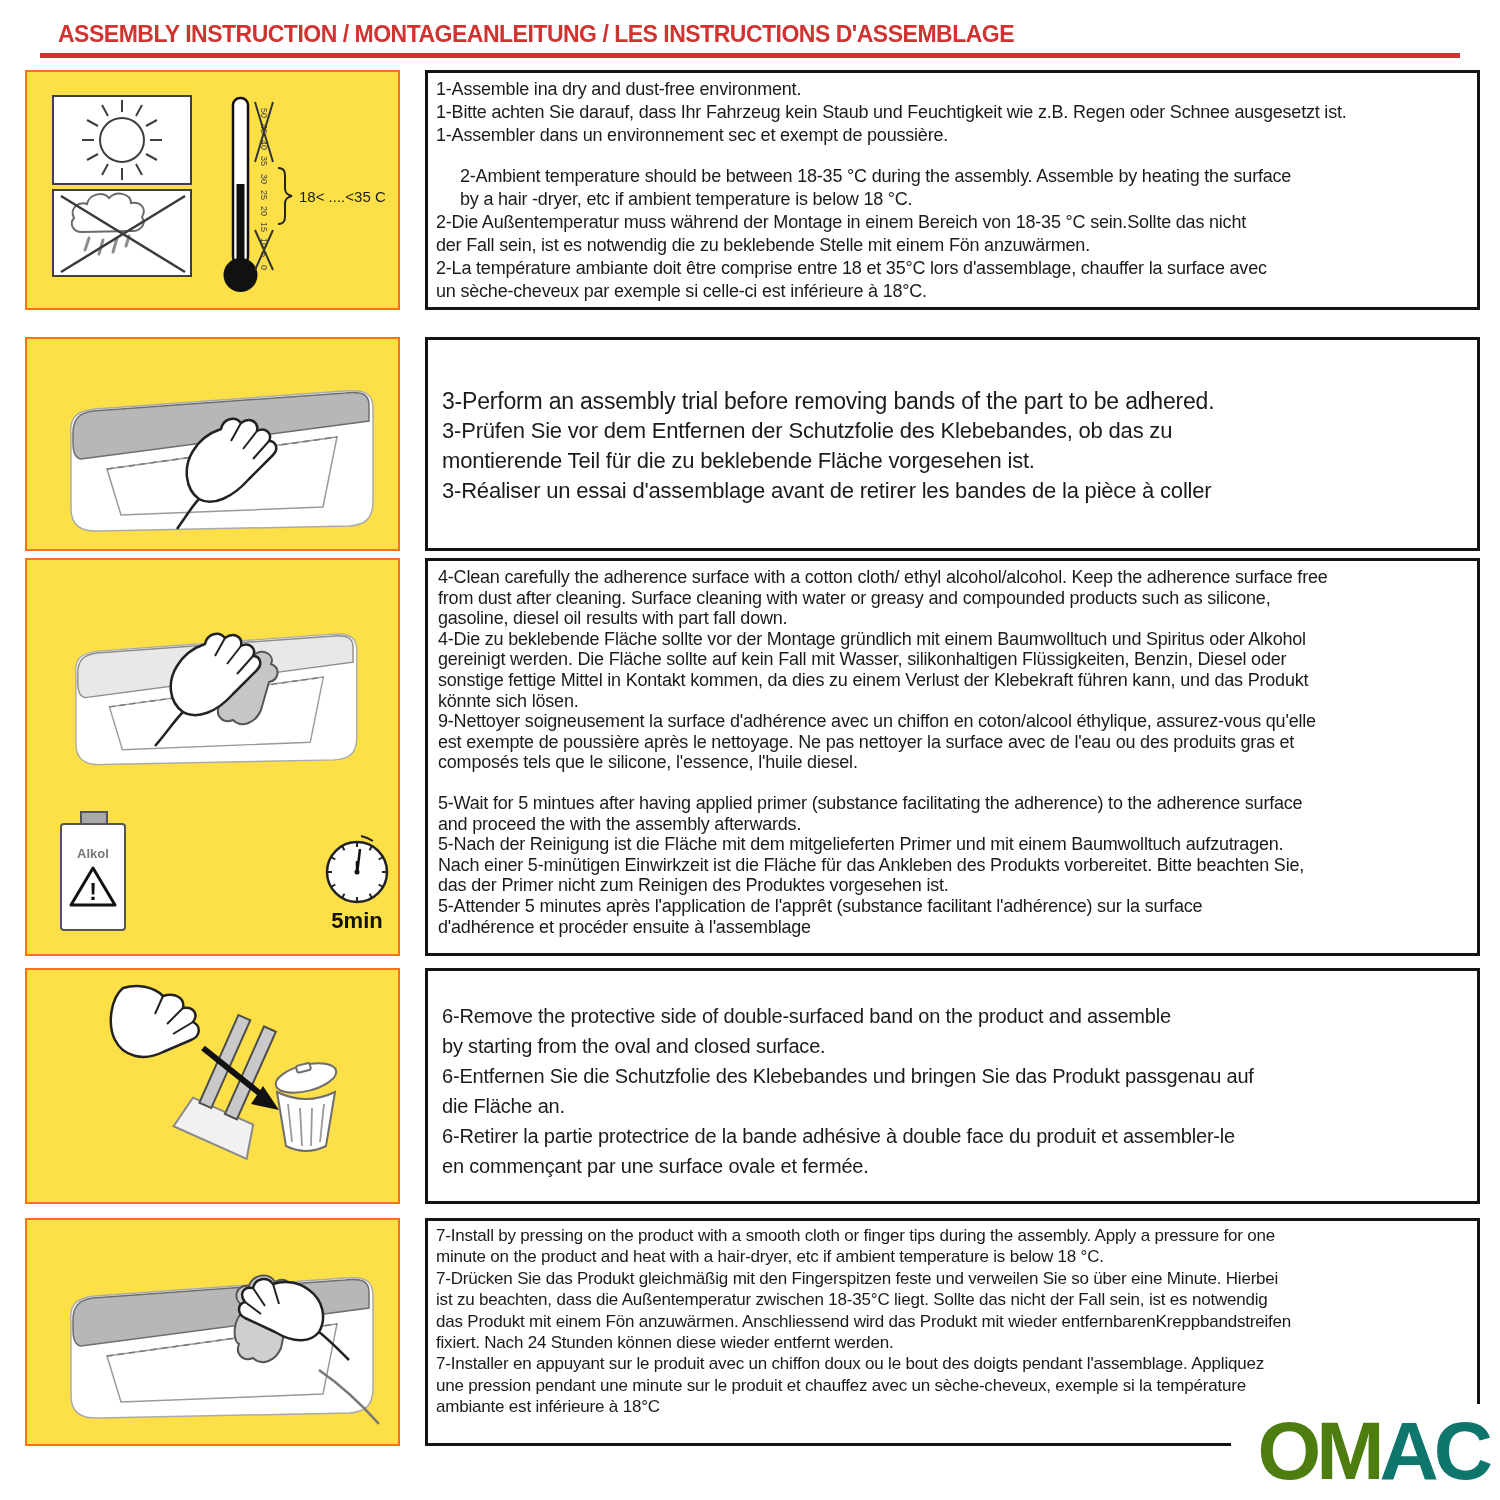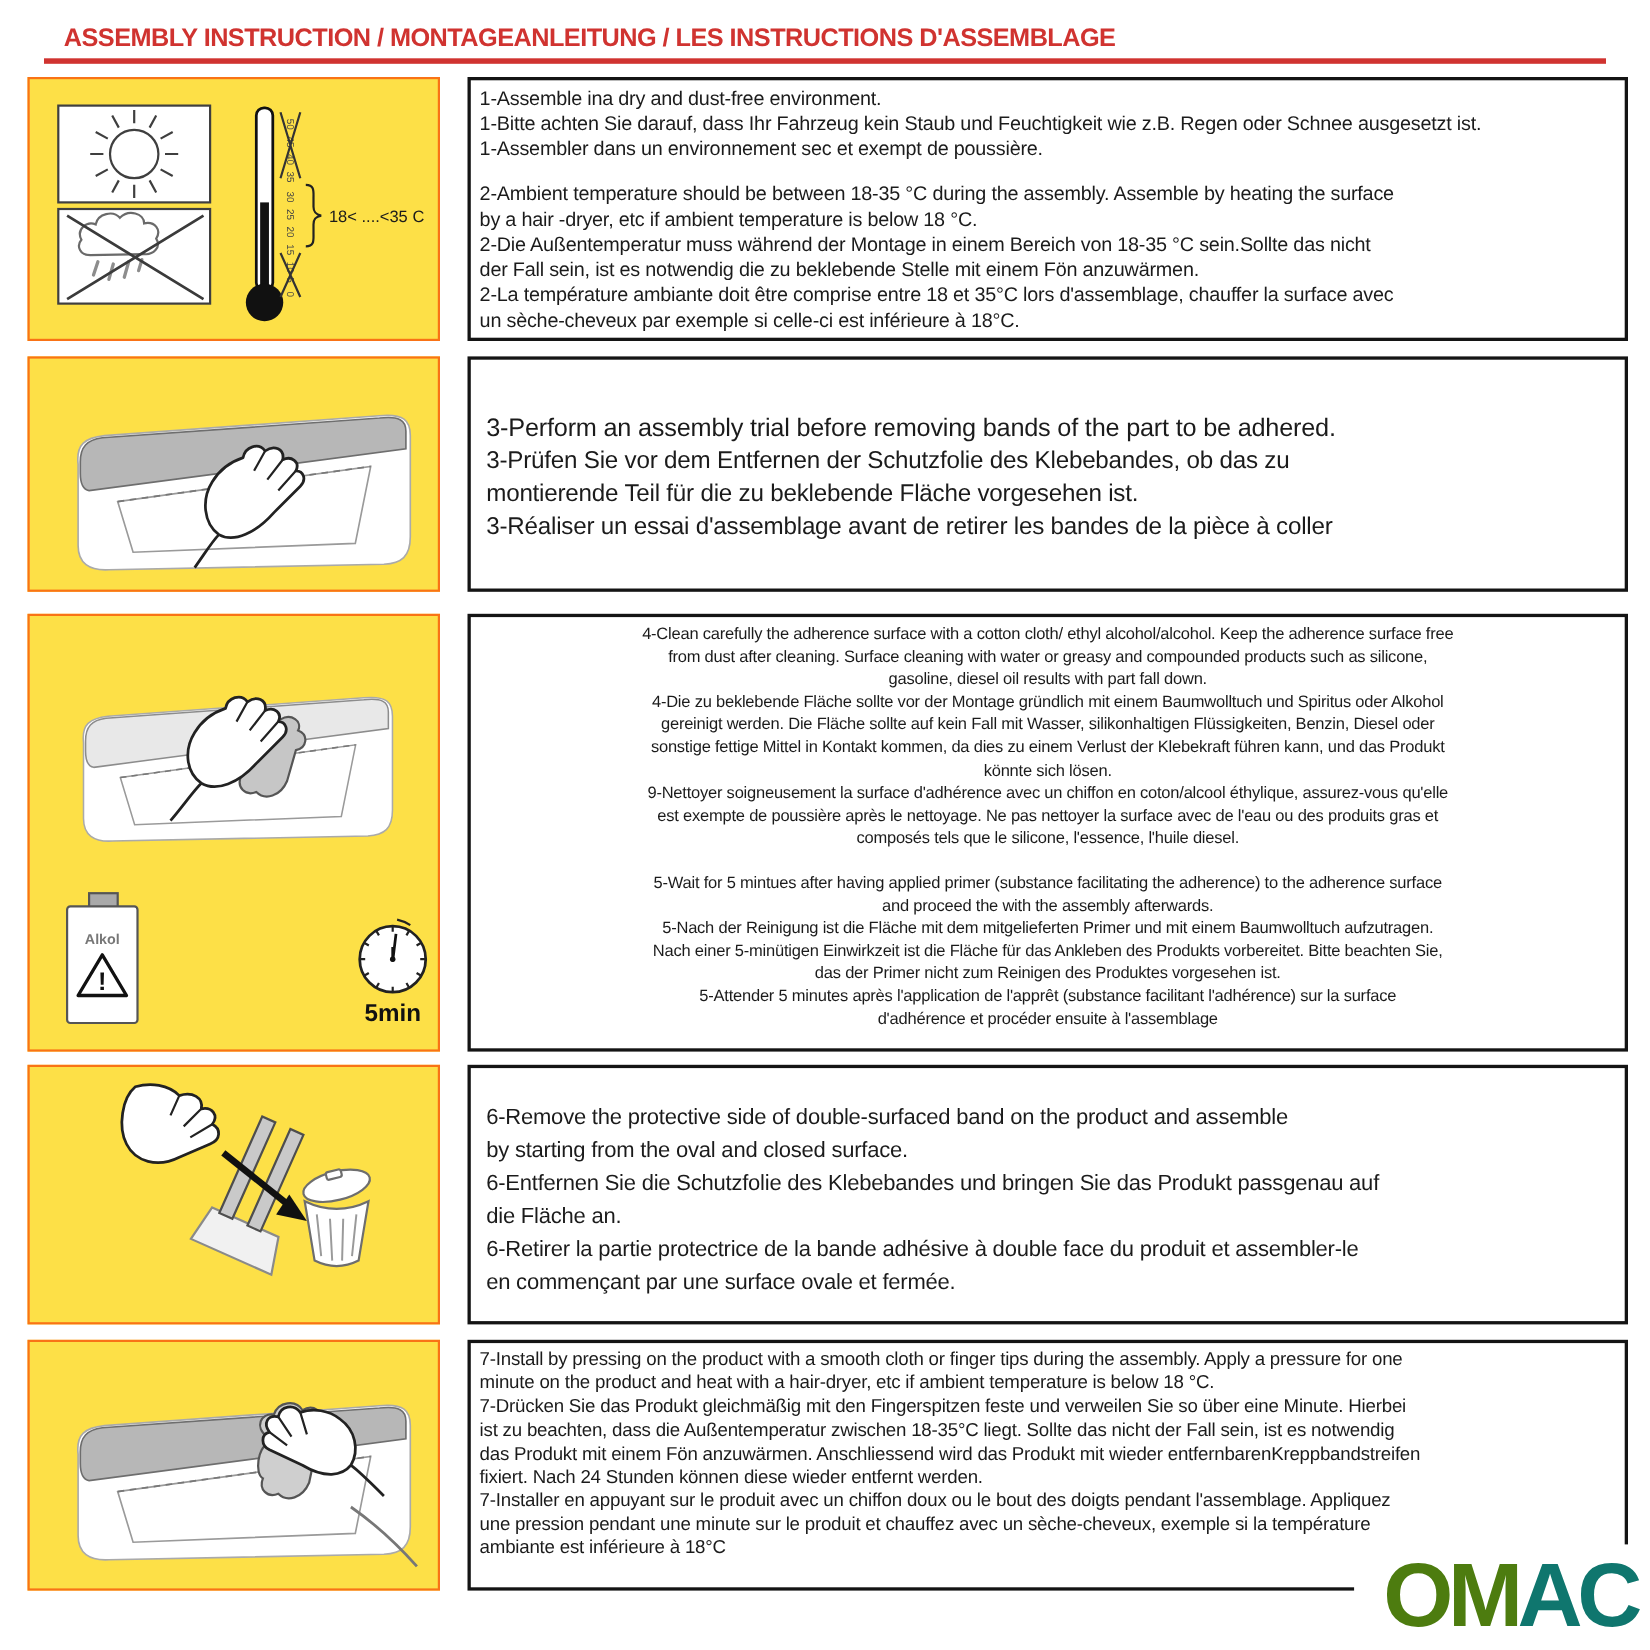--- a/index.html
+++ b/index.html
@@ -17,26 +17,26 @@
     position:absolute;left:0;top:0;width:375px;height:100%;
     border:2px solid #f97316;background:#fde047;box-sizing:border-box;
   }
   .figbox svg{display:block;width:100%;height:100%;}
   .textbox{
     position:absolute;left:400px;top:0;right:0;height:100%;
     border:3px solid #141414;background:#fff;box-sizing:border-box;
   }
   .row1{top:70px;height:240px;}
   .row1 .textbox{font-size:18px;line-height:23px;padding:5px 8px;}
-  .row1 .para.gap{margin-top:18px;}
-  .row2{top:324px;height:214px;}
+  .row1 .para.gap{margin-top:18px;margin-left:24px;}
+  .row2{top:337px;height:214px;}
   .row2 .textbox{font-size:22px;line-height:30px;padding:46px 14px 0;}
   .row2 .para.bold{font-size:23px;}
   .row3{top:558px;height:398px;}
-  .row3 .textbox{font-size:15px;line-height:20.6px;padding:6px 10px;text-align:center;}
+  .row3 .textbox{font-size:18px;line-height:20.6px;padding:6px 10px;}
   .row3 .para.gap{margin-top:20px;}
   .row4{top:968px;height:236px;}
   .row4 .textbox{font-size:20px;line-height:30px;padding:30px 14px 0;}
   .row5{top:1218px;height:228px;}
   .row5 .textbox{font-size:17px;line-height:21.4px;padding:4px 8px;}
   .para{margin:0;white-space:pre-line;letter-spacing:-0.2px;}
   .para.bold{font-weight:400;}
   .logo{
     position:absolute;right:8px;bottom:6px;background:#fff;
     padding:6px 4px 2px 26px;font-size:82px;font-weight:800;

